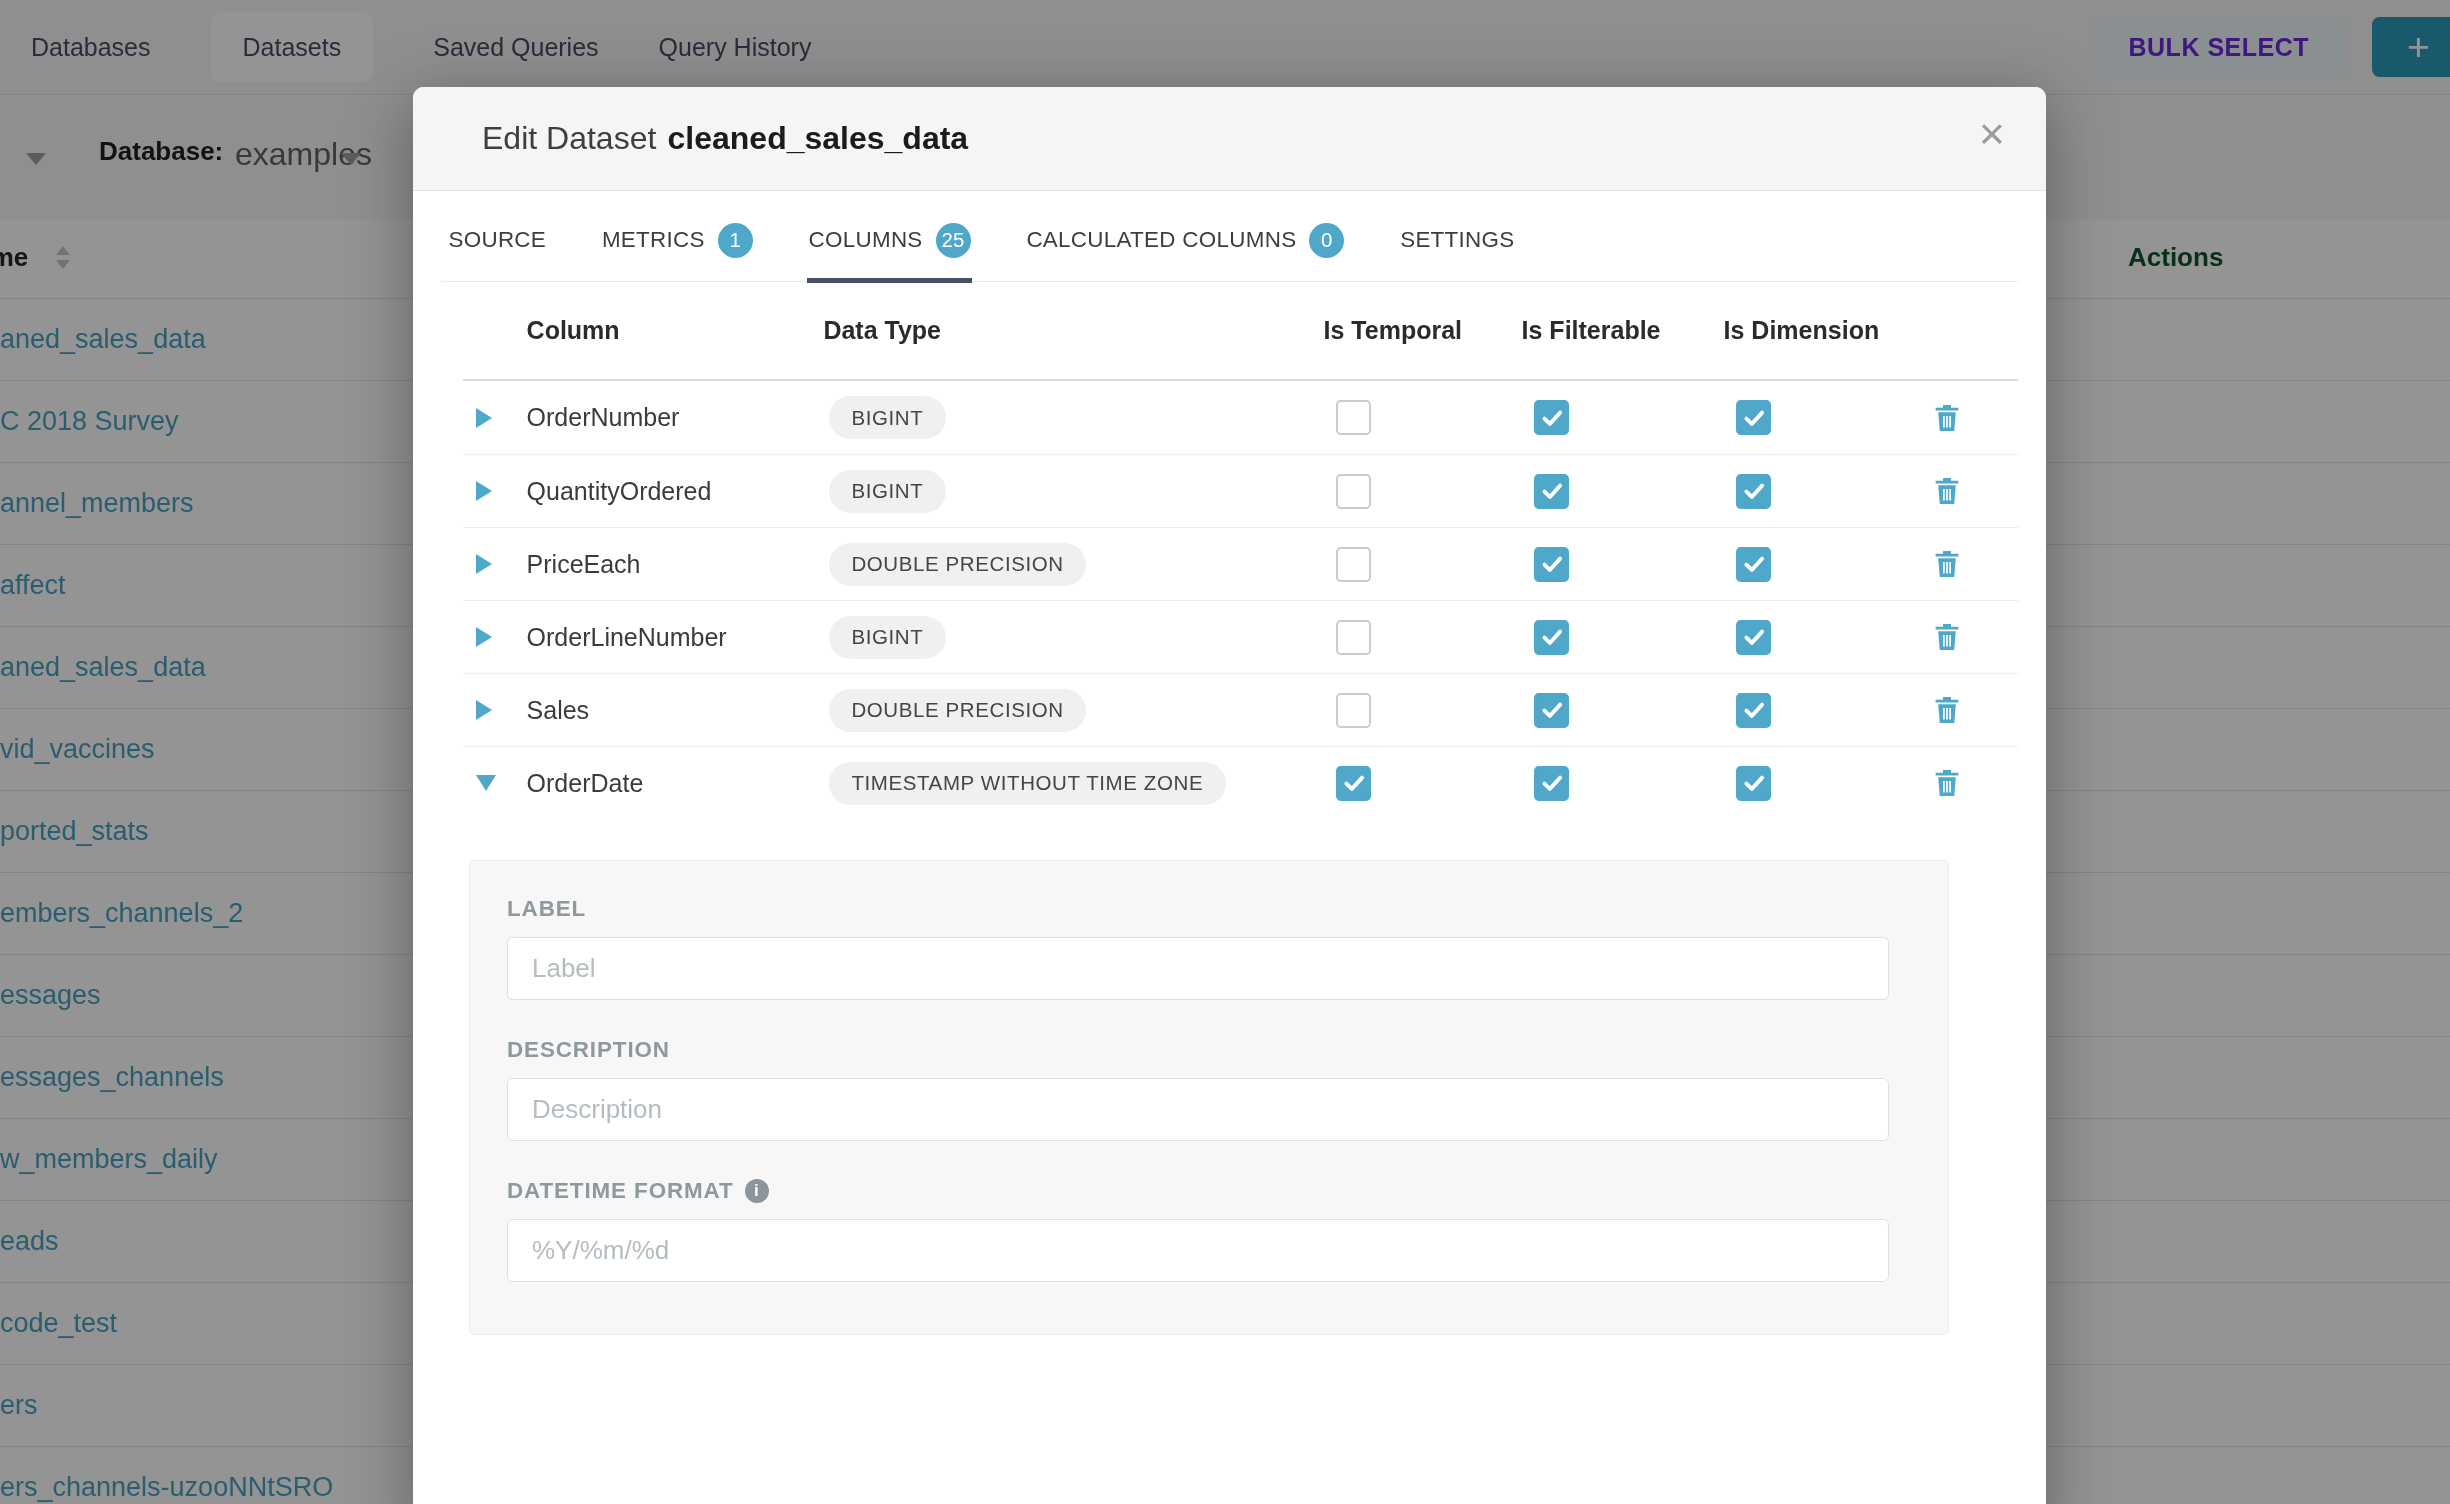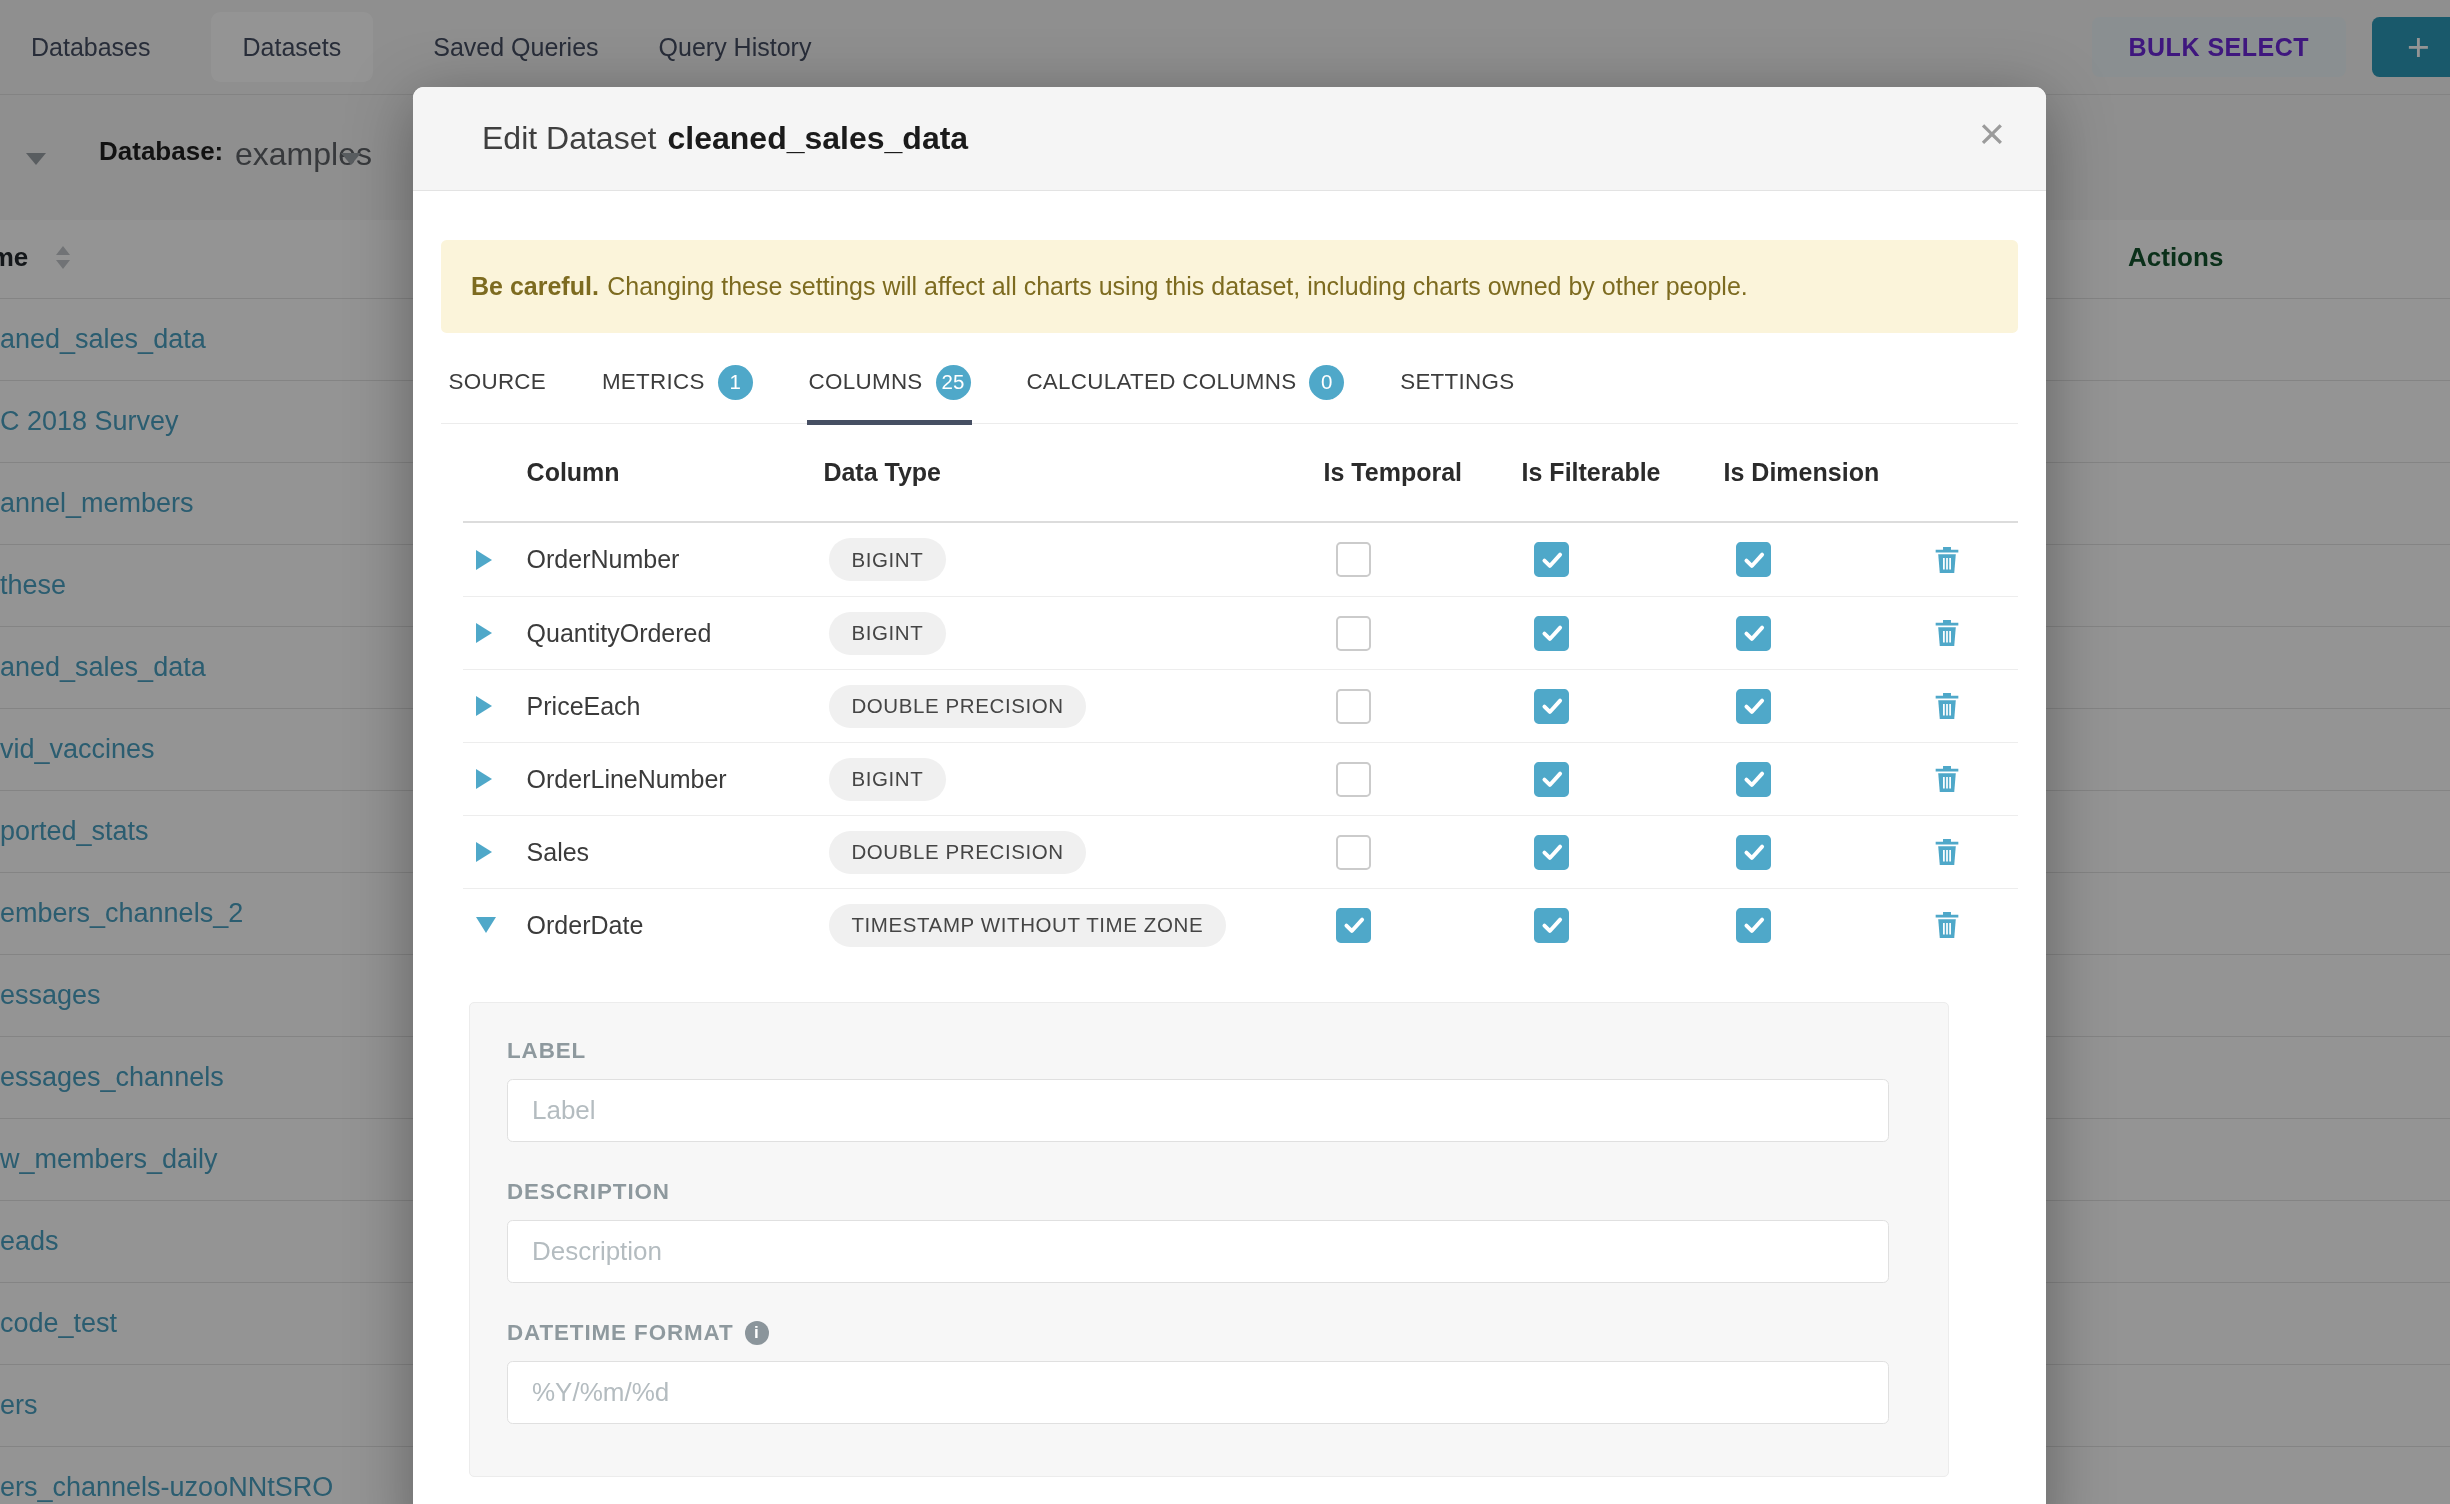--- a/index.html
+++ b/index.html
@@ -130,21 +130,21 @@
         <div class="bg-row">
           <a class="bg-link">aned_sales_data</a>
         </div>
         <div class="bg-row">
           <a class="bg-link">C 2018 Survey</a>
         </div>
         <div class="bg-row">
           <a class="bg-link">annel_members</a>
         </div>
         <div class="bg-row">
-          <a class="bg-link">these</a>
+          <a class="bg-link">affect</a>
         </div>
         <div class="bg-row">
           <a class="bg-link">aned_sales_data</a>
         </div>
         <div class="bg-row">
           <a class="bg-link">vid_vaccines</a>
         </div>
         <div class="bg-row">
           <a class="bg-link">ported_stats</a>
         </div>
@@ -179,24 +179,20 @@
 <div class="overlay"></div>
 
 <div class="modal">
   <div class="modal-header">
     <span>Edit Dataset</span>
     <span class="title-name">cleaned_sales_data</span>
     <span class="close-x">×</span>
   </div>
 
   <div class="modal-body">
-    <div class="banner">
-      <span class="bold">Be careful.</span>
-      <span>Changing these settings will affect all charts using this dataset, including charts owned by other people.</span>
-    </div>
 
     <div class="mtabs" id="modalTabs">
         <div class="mtab">
           <span>SOURCE</span>
         </div>
         <div class="mtab">
           <span>METRICS</span>
           <span class="badge">1</span>
         </div>
         <div class="mtab active">

